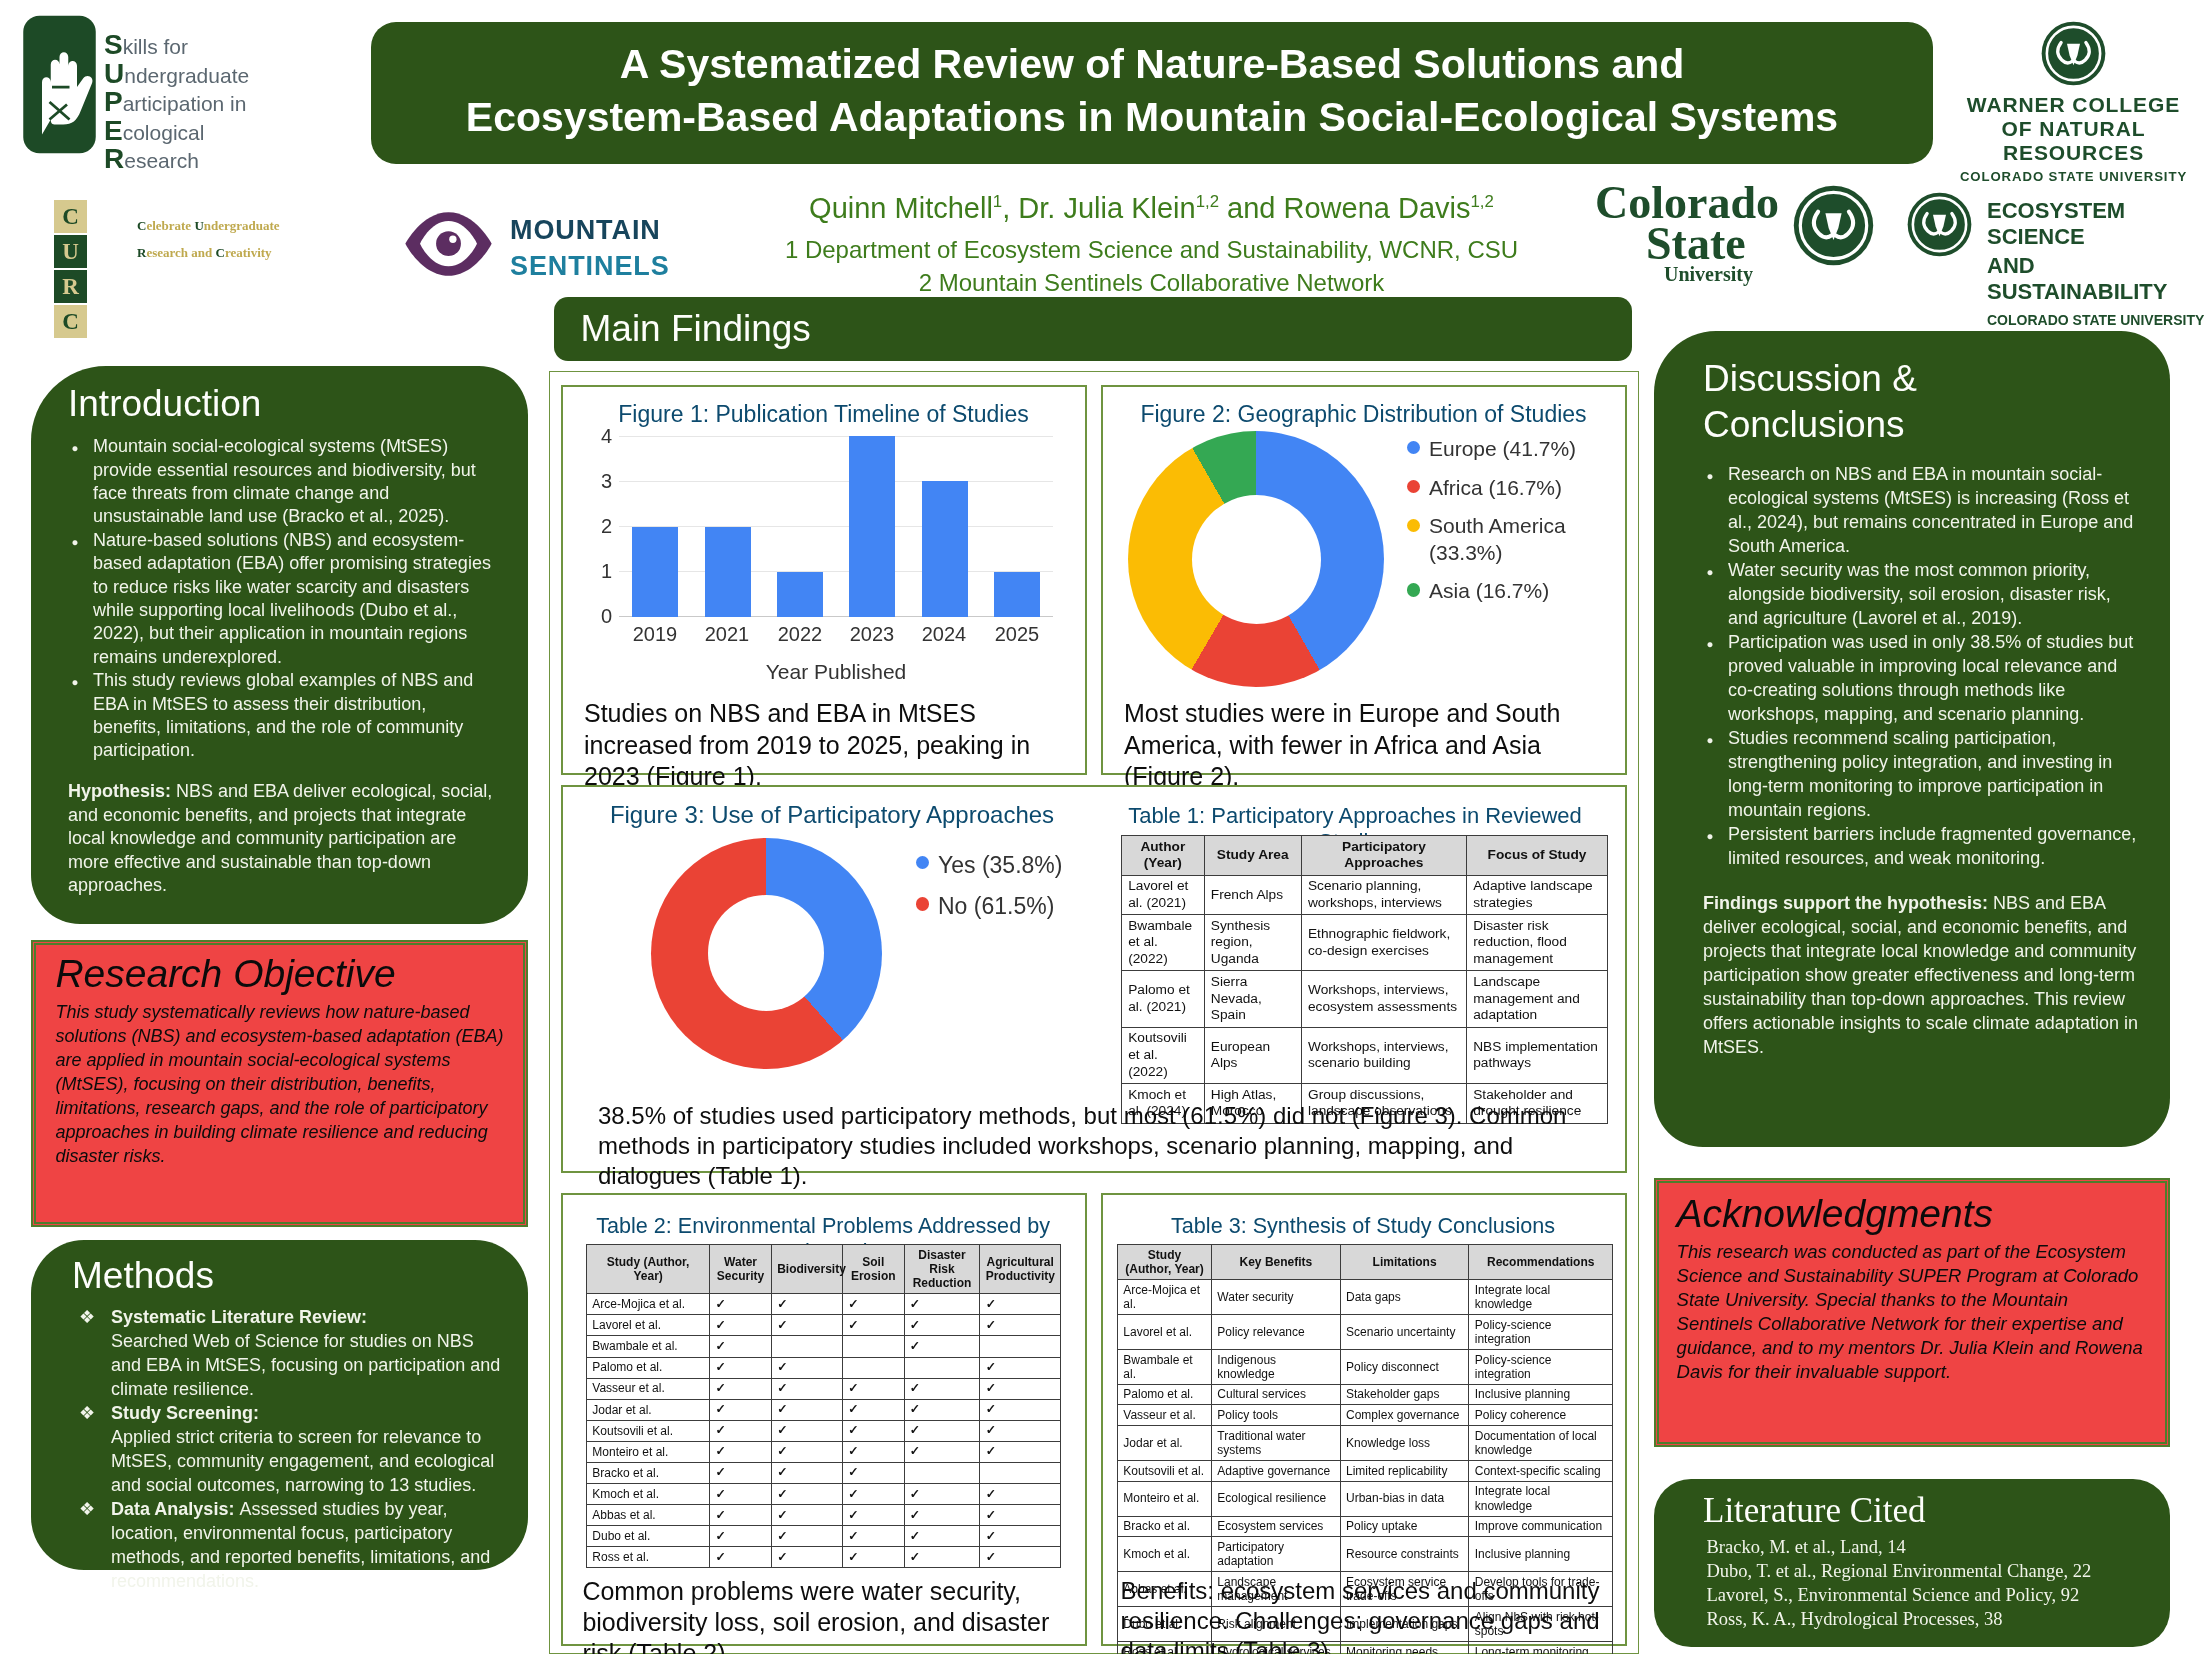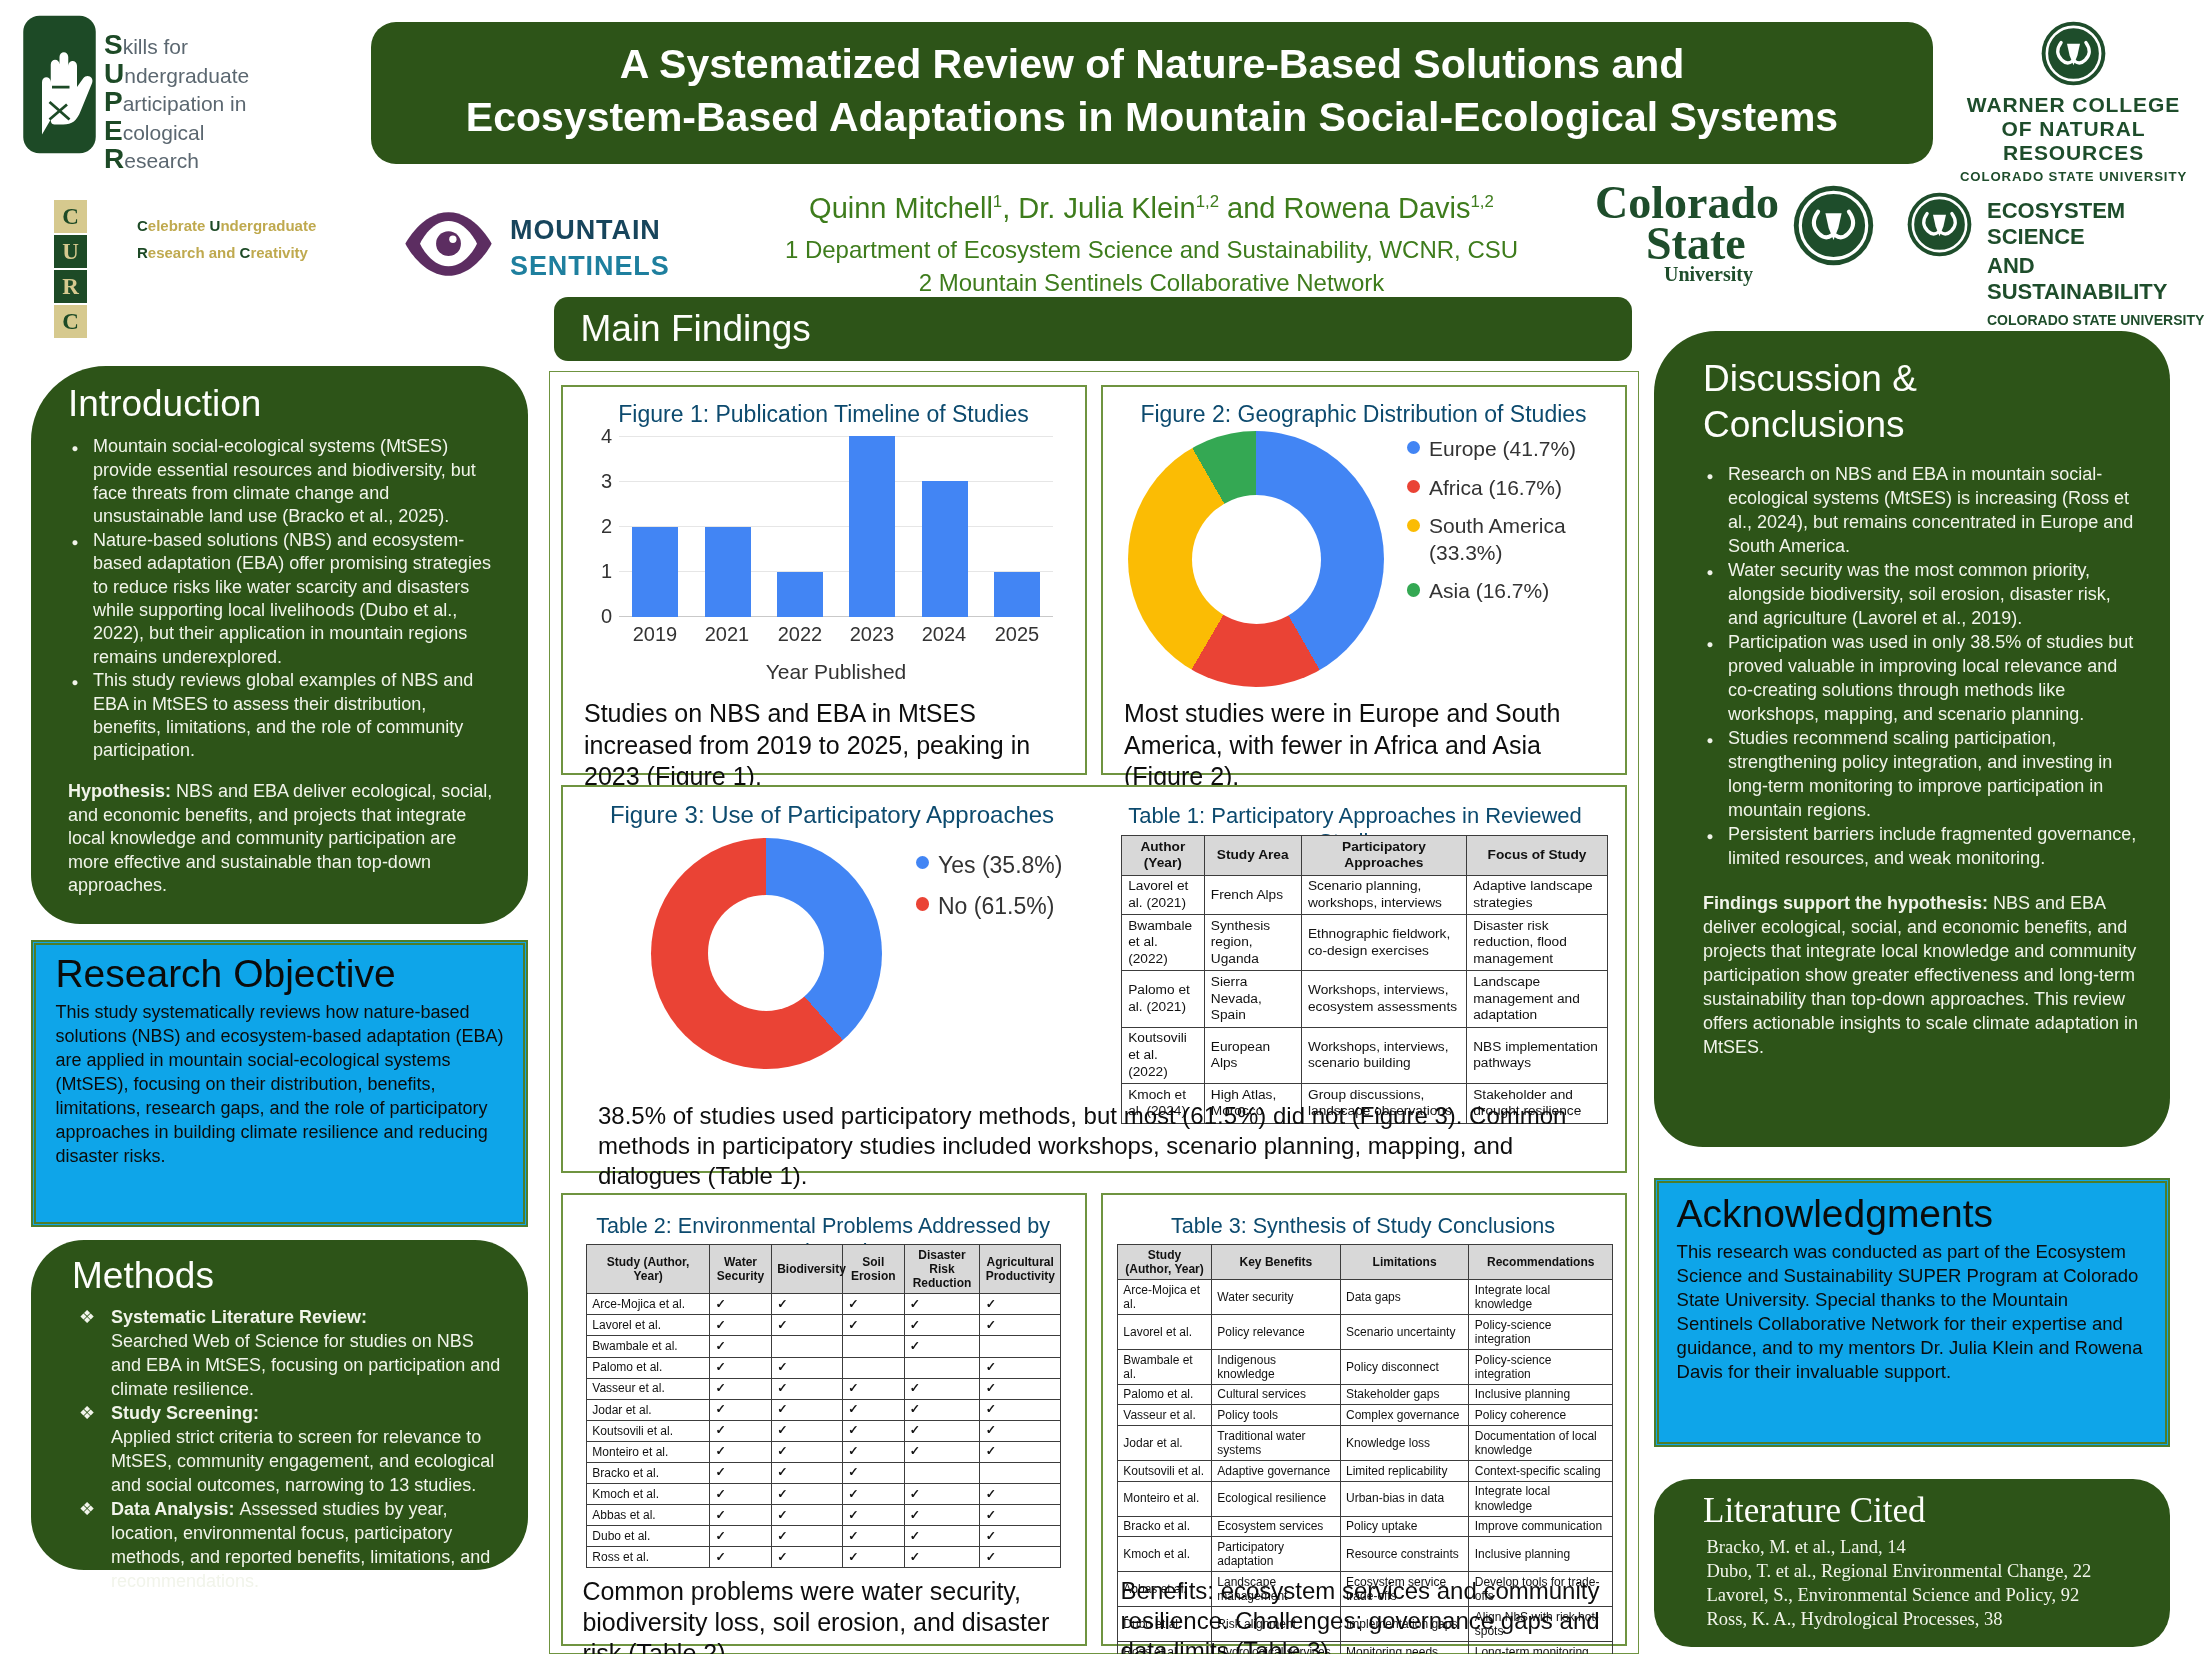--- a/index.html
+++ b/index.html
@@ -3,32 +3,32 @@
 <meta charset="utf-8">
 <style>
   html,body{margin:0;padding:0;background:#fff;}
   .poster{position:relative;width:2206px;height:1654px;background:#fff;
     font-family:"Liberation Sans",sans-serif;overflow:hidden;}
   .abs{position:absolute;}
 
   
   .green-panel{position:absolute;background:#2d5418;color:#f1f4ea;}
   .white-panel{position:absolute;background:#fff;border:2.6px solid #6f9440;box-sizing:border-box;}
-  .dbl-panel{position:absolute;background:#0ea5e9;border:5.3px double #4d7d2c;box-sizing:border-box;}
+  .dbl-panel{position:absolute;background:#ef4444;border:5.3px double #4d7d2c;box-sizing:border-box;font-style:italic;}
   .sec-title{color:#fdfefb;font-size:37px;line-height:1.2;font-weight:400;}
   .sec-title-dark{color:#0b0b0b;font-size:39px;line-height:1.15;font-weight:400;}
 
   
   .title-box{position:absolute;left:371px;top:22px;width:1562px;height:142px;background:#2d5418;border-radius:25px;}
   .title-box .line{color:#fff;font-size:41px;font-weight:700;text-align:center;line-height:53px;}
   .title-box .line:first-child{margin-top:16px;}
   .super-line{font-size:21px;color:#5b6770;line-height:26.5px;}
   .super-line .lead{font-size:28px;color:#1d4a26;font-weight:700;}
   .curc-sq{display:inline-block;width:33px;height:33px;text-align:center;line-height:33px;font-weight:700;font-size:23px;font-family:"Liberation Serif",serif;}
-  .curc-line{font-size:15px;font-weight:700;color:#bfa94e;line-height:27px;}
+  .curc-line{font-size:13px;font-weight:700;color:#bfa94e;line-height:27px;font-family:Liberation Serif, serif;}
   .curc-line .lead{color:#1d4a26;}
   .authors{color:#3e7c1c;}
   .authors sup{font-size:0.58em;}
 
   
   .chart-title{position:absolute;color:#0c4a6e;font-size:23px;text-align:center;}
   .gridline{position:absolute;left:0;width:100%;height:0.9px;background:#e6e6e6;}
   .baseline{background:#c9c9c9;}
   .ytick{position:absolute;left:-37px;width:30px;text-align:right;font-size:20px;color:#333;}
   .xtick{position:absolute;top:187px;text-align:center;font-size:20px;color:#333;}

